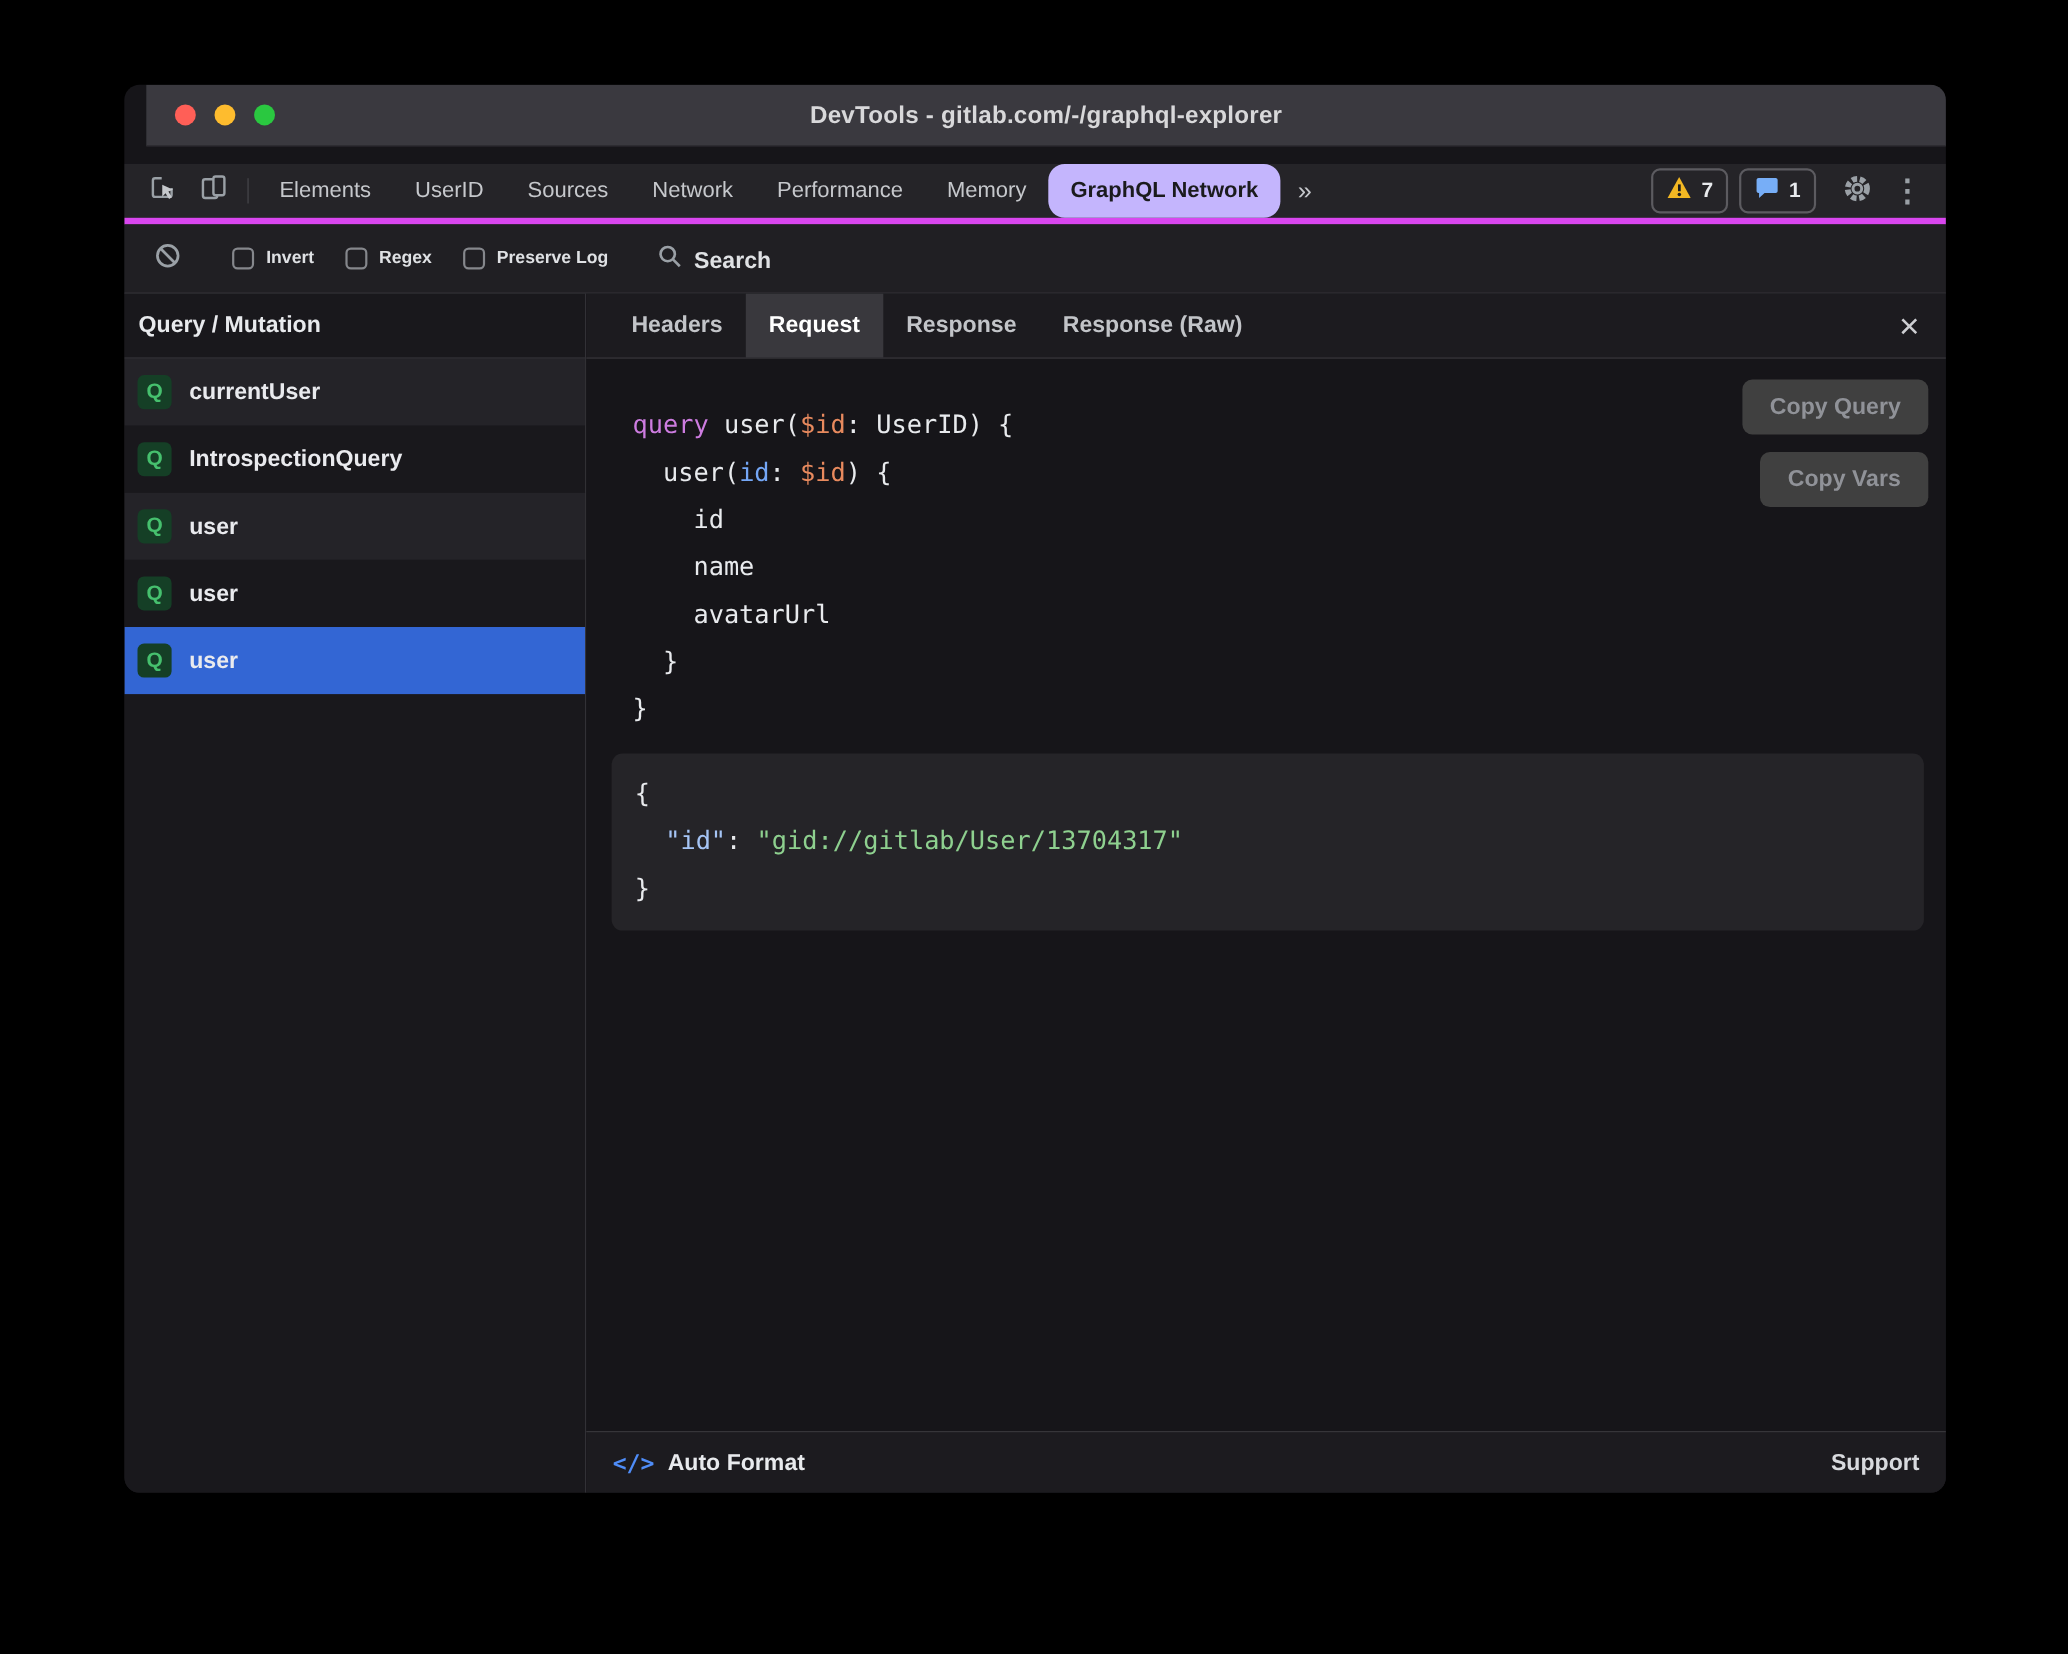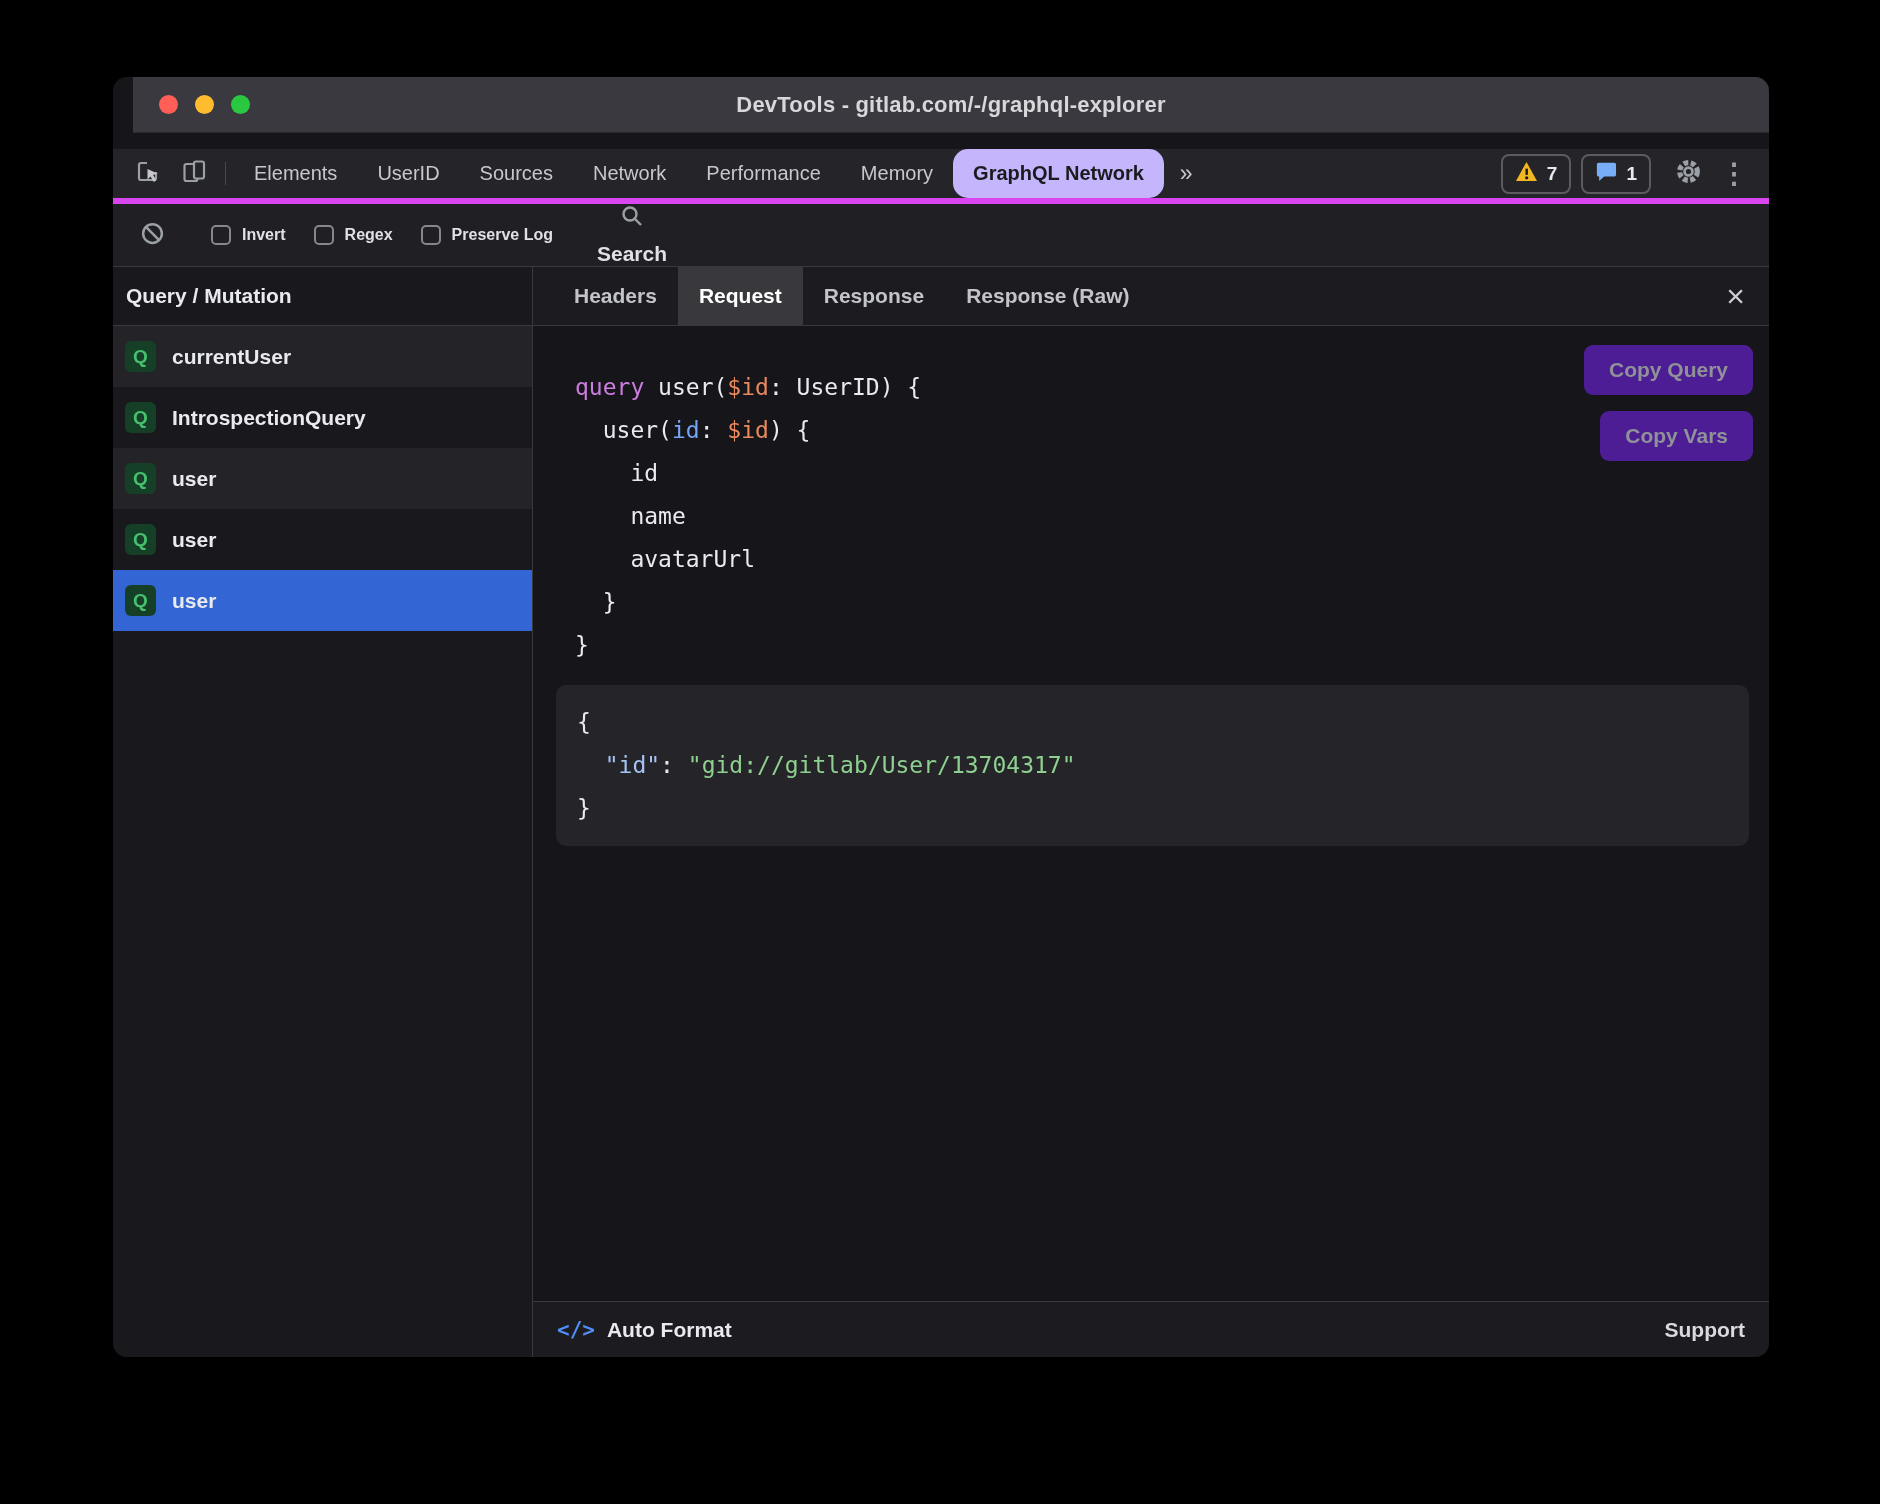--- a/index.html
+++ b/index.html
@@ -37,21 +37,21 @@
   
   .filterbar{ height:63px; background:#201f23; display:flex; align-items:center;
     gap:14px; padding:0 22px; border-bottom:1px solid #3a393e; flex:0 0 auto;}
   .filter-input{ width:396px; height:40px; background:#1a191d; border:1px solid #55545a; border-radius:8px;
     color:#e8eaed; font-size:20px; padding:0 14px; outline:none; font-family:"Liberation Sans",sans-serif;}
   .filter-input::placeholder{ color:#87898e;}
   .filter-options{ display:flex; align-items:center;}
   .check{ display:flex; align-items:center; gap:11px; margin-left:28px; cursor:pointer;}
   .checkbox{ width:20px; height:20px; border:2.5px solid #85878c; border-radius:5px; flex:0 0 auto;}
   .check-label{ font-size:16px; font-weight:700; color:#dfe1e4;}
-  .search{ display:flex; align-items:center; gap:10px; margin-left:30px; cursor:pointer;flex-direction:column;}
+  .search{ display:flex; align-items:flex-end; gap:10px; margin-left:30px; cursor:pointer;}
   .search-label{ font-size:21px; font-weight:700; color:#dfe1e4;}
 
   
   .main{ flex:1; display:flex; min-height:0;}
 
   .sidebar{ width:420px; flex:0 0 auto; border-right:1px solid #3a393e; background:#19181c;
     display:flex; flex-direction:column;}
   .sidebar-header{ height:59px; display:flex; align-items:center; padding-left:13px;
     font-size:21px; font-weight:700; color:#e8eaed; border-bottom:1px solid #3a393e; flex:0 0 auto;}
   .slist{ flex:1; overflow:hidden;}
@@ -78,21 +78,21 @@
   .request-code{ margin-left:19px;}
   .tk-kw{ color:#cd7ce0;}
   .tk-def{ color:#e8eaed;}
   .tk-var{ color:#e88a5e;}
   .tk-attr{ color:#74a6f5;}
   .tk-key{ color:#a5c4f5;}
   .tk-str{ color:#8ed08f;}
   .varsbox{ margin-top:18px; background:#252428; border-radius:10px; padding:16px 21px; min-height:161px;}
   .copybtns{ position:absolute; top:19px; right:16px; display:flex; flex-direction:column;
     align-items:flex-end; gap:16px; font-family:"Liberation Sans",sans-serif;}
-  .copybtn{ background:#4c1d95; color:#909298; border:none; border-radius:9px;
+  .copybtn{ background:#404040; color:#909298; border:none; border-radius:9px;
     font-size:21px; font-weight:700; padding:13px 25px; cursor:pointer; font-family:"Liberation Sans",sans-serif;}
 
   
   .footer{ height:56px; border-top:1px solid #3a393e; display:flex; align-items:center;
     padding:0 24px; flex:0 0 auto; background:#1c1b1f;}
   .fmt-icon{ color:#4f8df8; font-family:"DejaVu Sans Mono",monospace; font-weight:700; font-size:21px; margin-right:12px; cursor:pointer;}
   .fmt-label{ font-size:21px; font-weight:700; color:#e8eaed; cursor:pointer;}
   .footer-spacer{ flex:1;}
   .support{ font-size:21px; font-weight:700; color:#d8dade; cursor:pointer;}
 </style>

